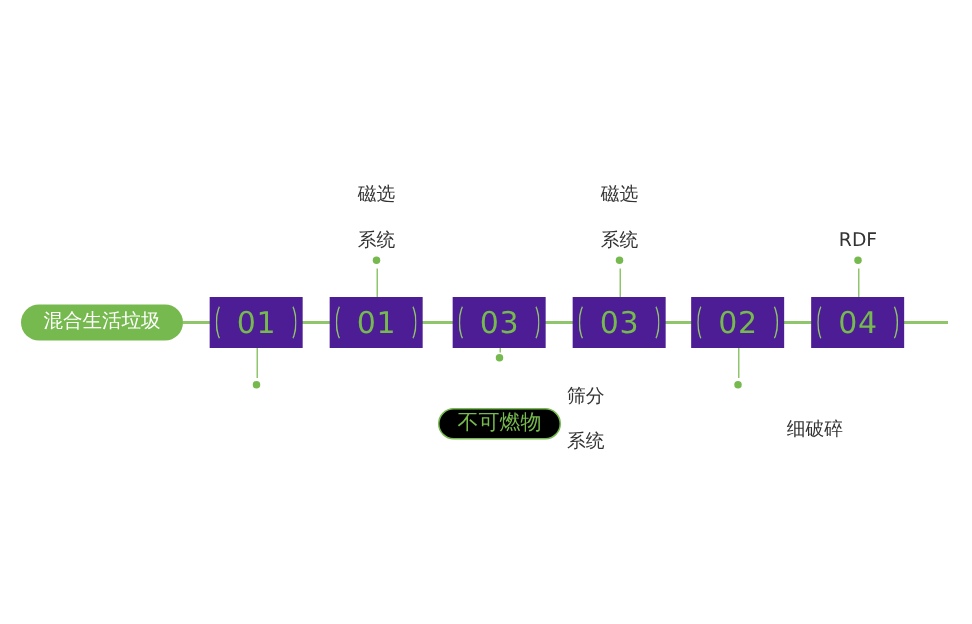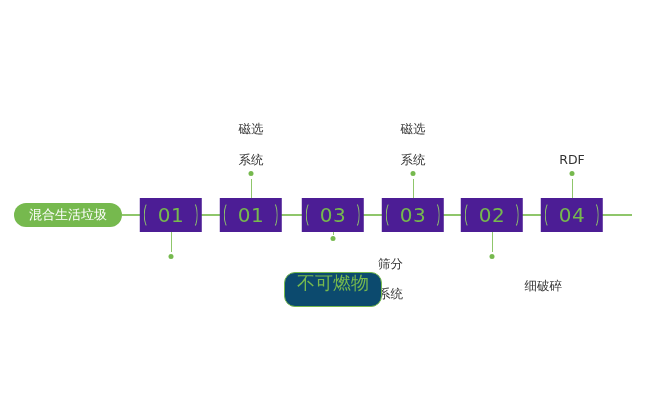--- a/index.html
+++ b/index.html
@@ -46,22 +46,22 @@
   .below .stem{top:231px;height:21px;}
   .below .dot{top:254px;}
   .below .label{top:263px;text-align:right;}
 
   
   .st2 .stem{top:231px;height:4px;}
   .st2 .dot{top:236px;}
   .st2 .label{top:241px;line-height:15px;}
   .out-badge{position:absolute;top:272px;left:50%;transform:translateX(-50%);
     white-space:nowrap;border:1px solid var(--accent);color:var(--accent);
-    font-size:18px;height:35px;line-height:19px;padding:0 12px;
-    border-radius:11px;background:#0c4a6e;z-index:2;}
+    font-size:14px;height:21px;line-height:19px;padding:0 12px;
+    border-radius:11px;background:#000000;z-index:2;}
 </style>
 </head>
 <body>
 
 <div class="canvas">
 
   <div class="timeline"></div>
 
   <div class="start-badge">混合生活垃圾</div>
 

